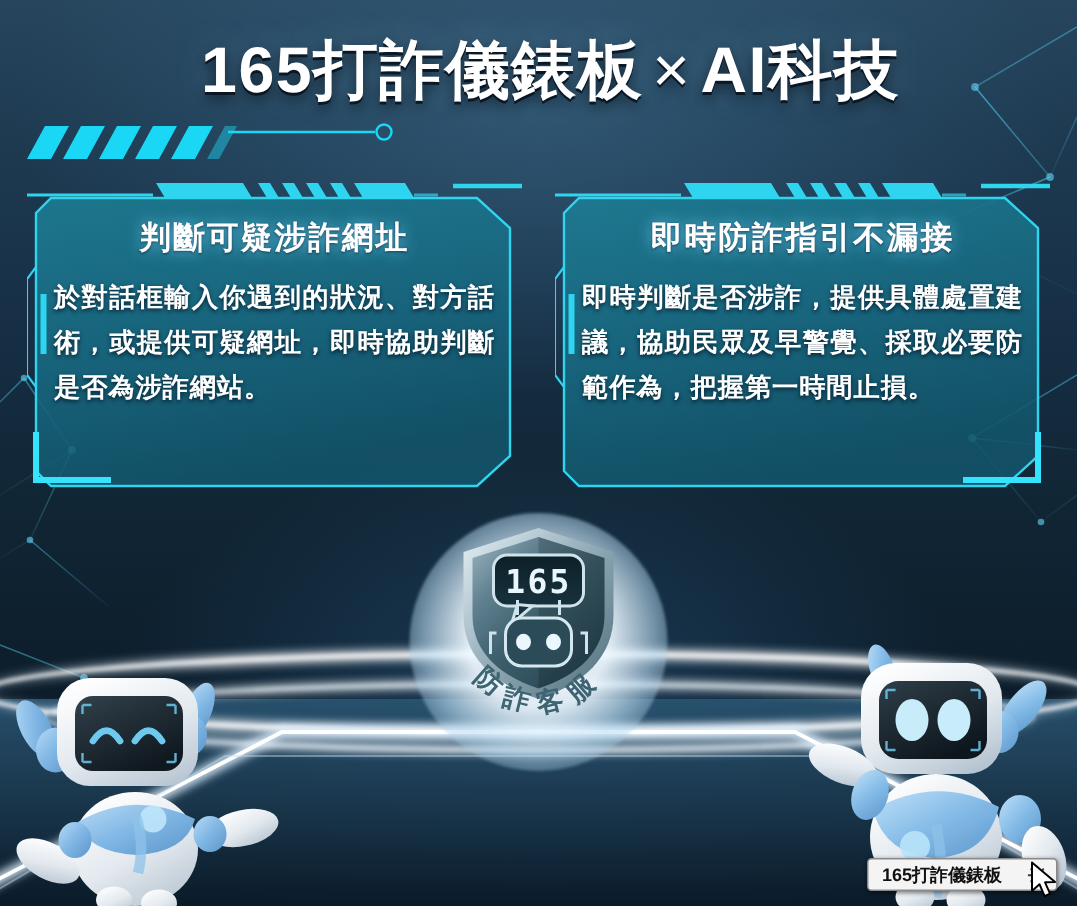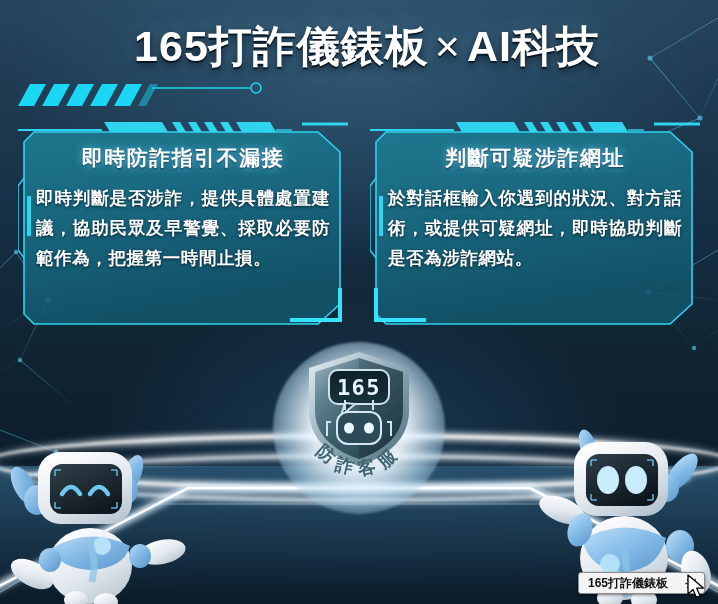--- a/index.html
+++ b/index.html
@@ -237,20 +237,51 @@
       <polygon points="54,24 66,2  82,2  70,24"></polygon>
       <polygon points="78,24 90,2 106,2  94,24"></polygon>
       <polygon points="102,24 114,2 130,2 118,24"></polygon>
     </g>
     <polygon points="126,24 138,2 146,2 134,24" fill="#1ad7f5" opacity="0.45"></polygon>
     <path d="M140 6 L152 6 L238 6" stroke="#1ad7f5" stroke-width="1.6" fill="none"></path>
     <circle cx="244" cy="6" r="5" stroke="#1ad7f5" stroke-width="1.6" fill="none"></circle>
   </svg>
 
   <div class="panels">
+
+    <div class="panel">
+      <svg class="panel-skin" viewBox="0 0 330 218" preserveAspectRatio="none">
+        <defs>
+          <linearGradient id="pnlFillA" x1="0" y1="0" x2="0.3" y2="1">
+            <stop offset="0%" stop-color="#1d7c93" stop-opacity="0.92"></stop>
+            <stop offset="55%" stop-color="#176a82" stop-opacity="0.88"></stop>
+            <stop offset="100%" stop-color="#12566c" stop-opacity="0.86"></stop>
+          </linearGradient>
+        </defs>
+        <path d="M16 14 L300 14 L322 34 L322 186 L300 206 L16 206 L6 196 L6 24 Z" fill="url(#pnlFillA)" stroke="#2fd4ef" stroke-width="1.6"></path>
+        <g fill="#2fd4ef">
+          <polygon points="86,4 144,4 150,14 92,14"></polygon>
+          <polygon points="154,4 162,4 168,14 160,14"></polygon>
+          <polygon points="170,4 178,4 184,14 176,14"></polygon>
+          <polygon points="186,4 194,4 200,14 192,14"></polygon>
+          <polygon points="202,4 210,4 216,14 208,14"></polygon>
+          <polygon points="218,4 252,4 258,14 224,14"></polygon>
+        </g>
+        <path d="M0 12 L84 12" stroke="#2fd4ef" stroke-width="2" fill="none"></path>
+        <path d="M258 12 L274 12" stroke="#2fd4ef" stroke-width="2" fill="none" opacity="0.7"></path>
+        <path d="M284 6 L330 6" stroke="#2fd4ef" stroke-width="3" fill="none"></path>
+        <path d="M6 60 L0 68 L0 132 L6 140" stroke="#2fd4ef" stroke-width="1.4" fill="none"></path>
+        <rect x="9" y="78" width="4" height="40" fill="#2fd4ef"></rect>
+        <path d="M6 170 L6 202 L56 202" stroke="#35e3ff" stroke-width="4" fill="none"></path>
+      </svg>
+      <div class="panel-inner">
+        <div class="panel-title">判斷可疑涉詐網址</div>
+        <div class="panel-body">於對話框輸入你遇到的狀況、對方話術，或提供可疑網址，即時協助判斷是否為涉詐網站。</div>
+      </div>
+    </div>
 
     <div class="panel">
       <svg class="panel-skin" viewBox="0 0 330 218" preserveAspectRatio="none">
         <defs>
           <linearGradient id="pnlFillB" x1="0" y1="0" x2="0.3" y2="1">
             <stop offset="0%" stop-color="#1d7c93" stop-opacity="0.92"></stop>
             <stop offset="55%" stop-color="#176a82" stop-opacity="0.88"></stop>
             <stop offset="100%" stop-color="#12566c" stop-opacity="0.86"></stop>
           </linearGradient>
         </defs>
@@ -269,51 +300,20 @@
         <path d="M6 60 L0 68 L0 132 L6 140" stroke="#2fd4ef" stroke-width="1.4" fill="none"></path>
         <rect x="9" y="78" width="4" height="40" fill="#2fd4ef"></rect>
         <path d="M322 170 L322 202 L272 202" stroke="#35e3ff" stroke-width="4" fill="none"></path>
       </svg>
       <div class="panel-inner">
         <div class="panel-title">即時防詐指引不漏接</div>
         <div class="panel-body">即時判斷是否涉詐，提供具體處置建議，協助民眾及早警覺、採取必要防範作為，把握第一時間止損。</div>
       </div>
     </div>
 
-    <div class="panel">
-      <svg class="panel-skin" viewBox="0 0 330 218" preserveAspectRatio="none">
-        <defs>
-          <linearGradient id="pnlFillA" x1="0" y1="0" x2="0.3" y2="1">
-            <stop offset="0%" stop-color="#1d7c93" stop-opacity="0.92"></stop>
-            <stop offset="55%" stop-color="#176a82" stop-opacity="0.88"></stop>
-            <stop offset="100%" stop-color="#12566c" stop-opacity="0.86"></stop>
-          </linearGradient>
-        </defs>
-        <path d="M16 14 L300 14 L322 34 L322 186 L300 206 L16 206 L6 196 L6 24 Z" fill="url(#pnlFillA)" stroke="#2fd4ef" stroke-width="1.6"></path>
-        <g fill="#2fd4ef">
-          <polygon points="86,4 144,4 150,14 92,14"></polygon>
-          <polygon points="154,4 162,4 168,14 160,14"></polygon>
-          <polygon points="170,4 178,4 184,14 176,14"></polygon>
-          <polygon points="186,4 194,4 200,14 192,14"></polygon>
-          <polygon points="202,4 210,4 216,14 208,14"></polygon>
-          <polygon points="218,4 252,4 258,14 224,14"></polygon>
-        </g>
-        <path d="M0 12 L84 12" stroke="#2fd4ef" stroke-width="2" fill="none"></path>
-        <path d="M258 12 L274 12" stroke="#2fd4ef" stroke-width="2" fill="none" opacity="0.7"></path>
-        <path d="M284 6 L330 6" stroke="#2fd4ef" stroke-width="3" fill="none"></path>
-        <path d="M6 60 L0 68 L0 132 L6 140" stroke="#2fd4ef" stroke-width="1.4" fill="none"></path>
-        <rect x="9" y="78" width="4" height="40" fill="#2fd4ef"></rect>
-        <path d="M6 170 L6 202 L56 202" stroke="#35e3ff" stroke-width="4" fill="none"></path>
-      </svg>
-      <div class="panel-inner">
-        <div class="panel-title">判斷可疑涉詐網址</div>
-        <div class="panel-body">於對話框輸入你遇到的狀況、對方話術，或提供可疑網址，即時協助判斷是否為涉詐網站。</div>
-      </div>
-    </div>
-
   </div>
 
   <svg class="floor-layer" viewBox="0 0 718 204" preserveAspectRatio="none">
     <defs>
       <linearGradient id="ringGlow" x1="0" y1="0" x2="1" y2="0">
         <stop offset="0%" stop-color="#cfe8fa" stop-opacity="0.25"></stop>
         <stop offset="22%" stop-color="#ffffff" stop-opacity="0.95"></stop>
         <stop offset="50%" stop-color="#ffffff" stop-opacity="1"></stop>
         <stop offset="78%" stop-color="#ffffff" stop-opacity="0.95"></stop>
         <stop offset="100%" stop-color="#cfe8fa" stop-opacity="0.25"></stop>

